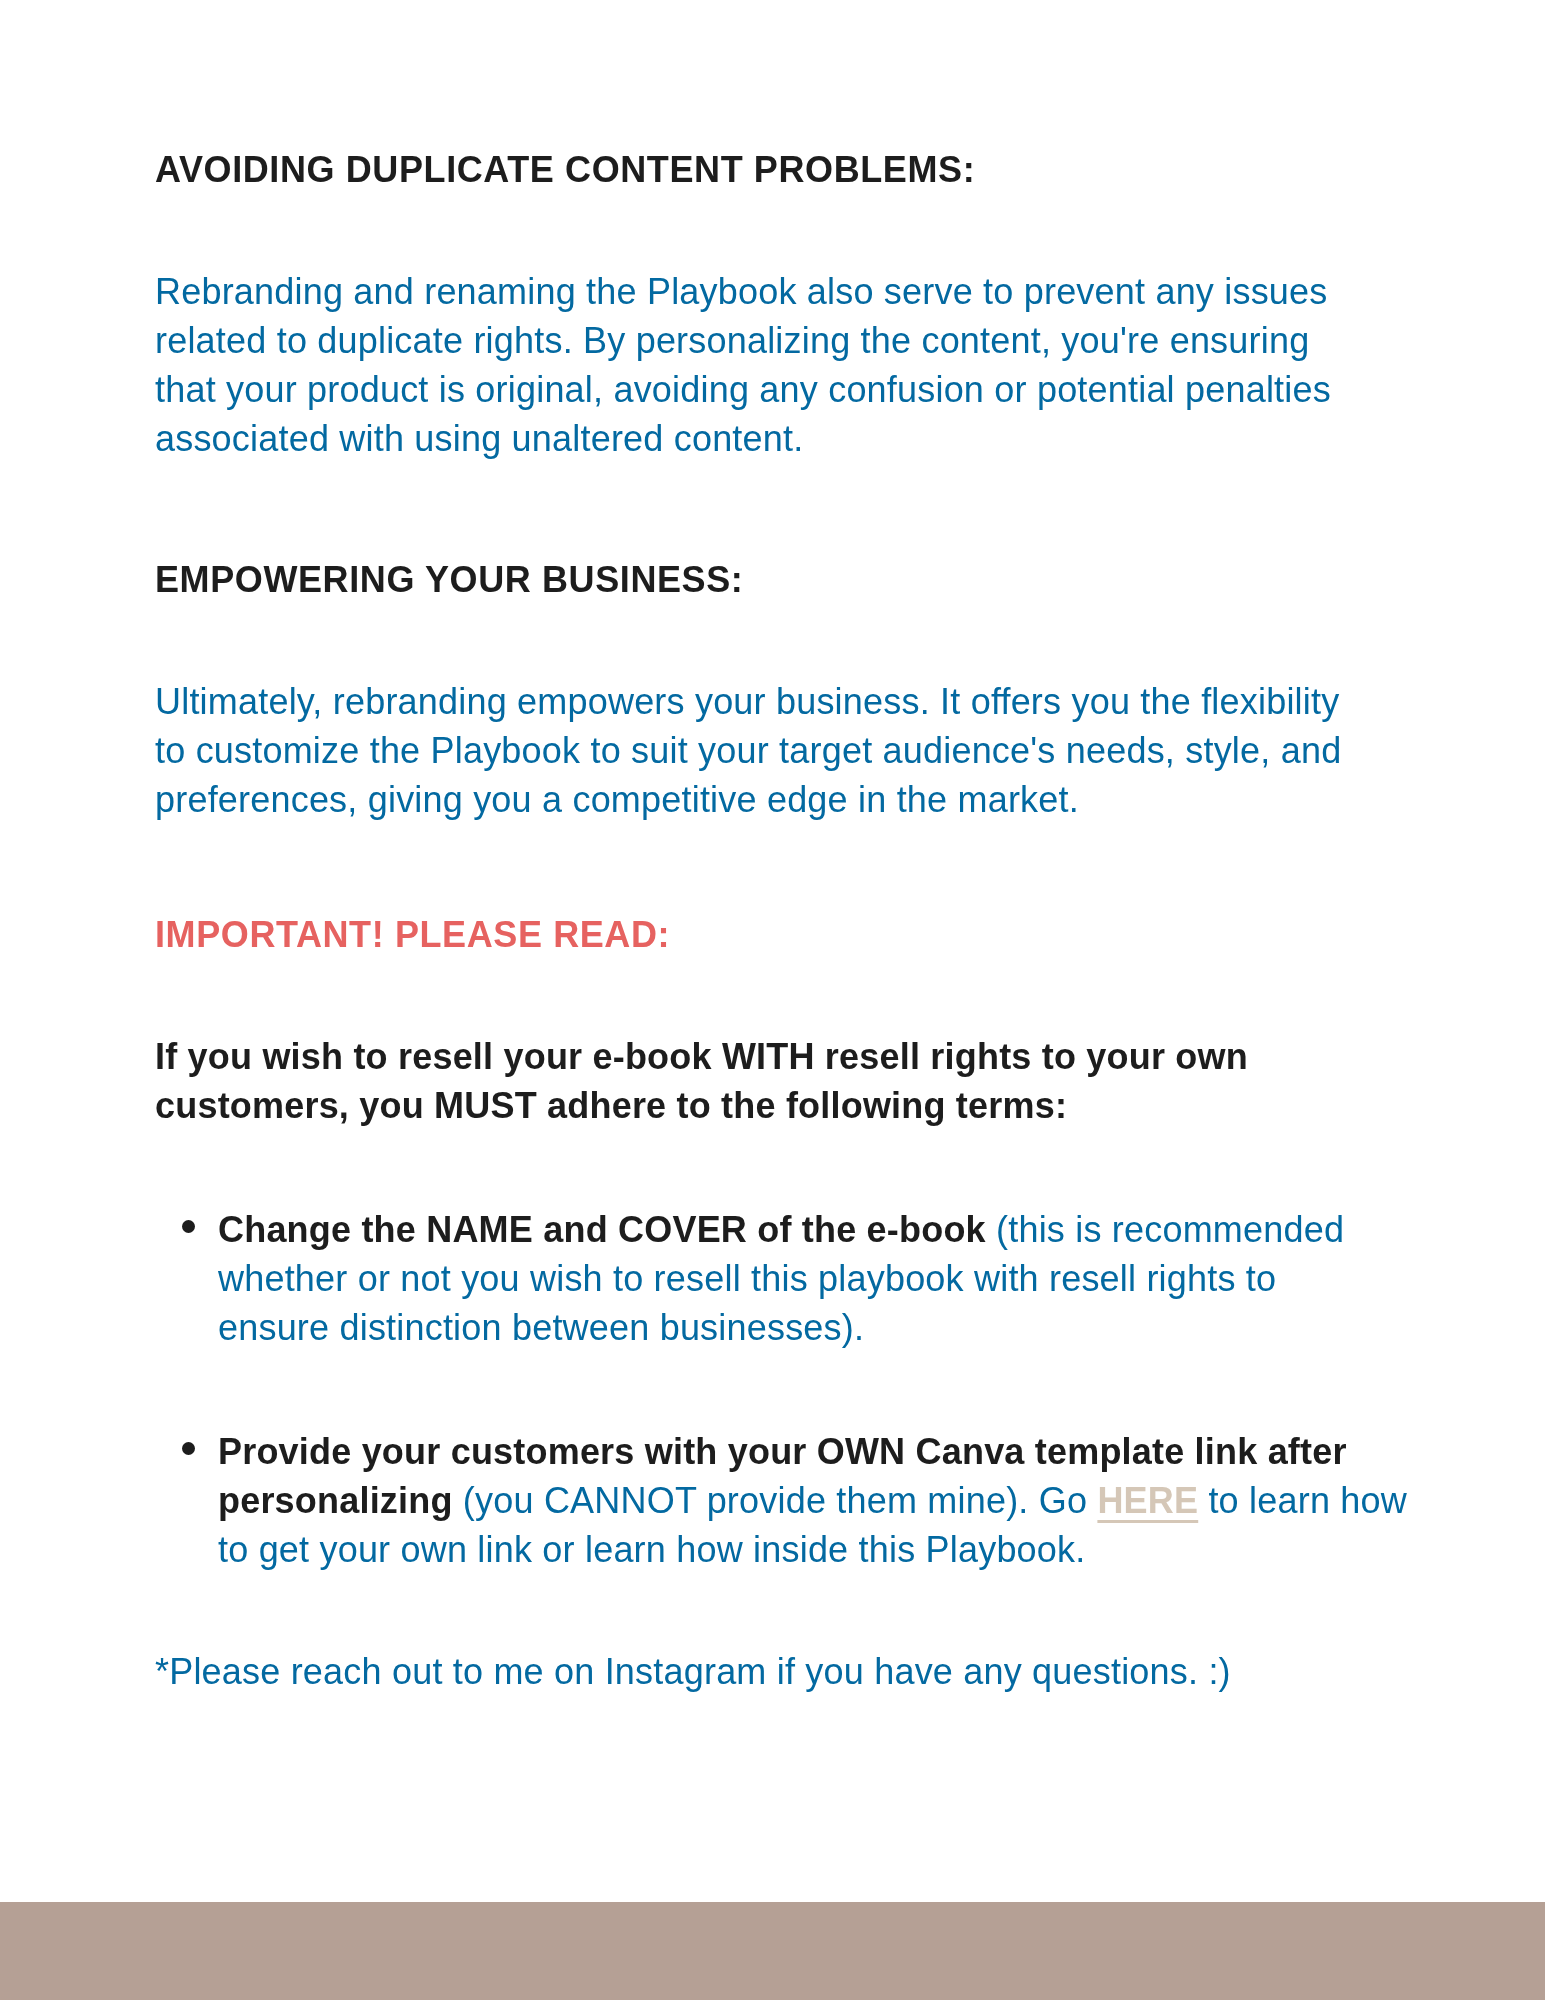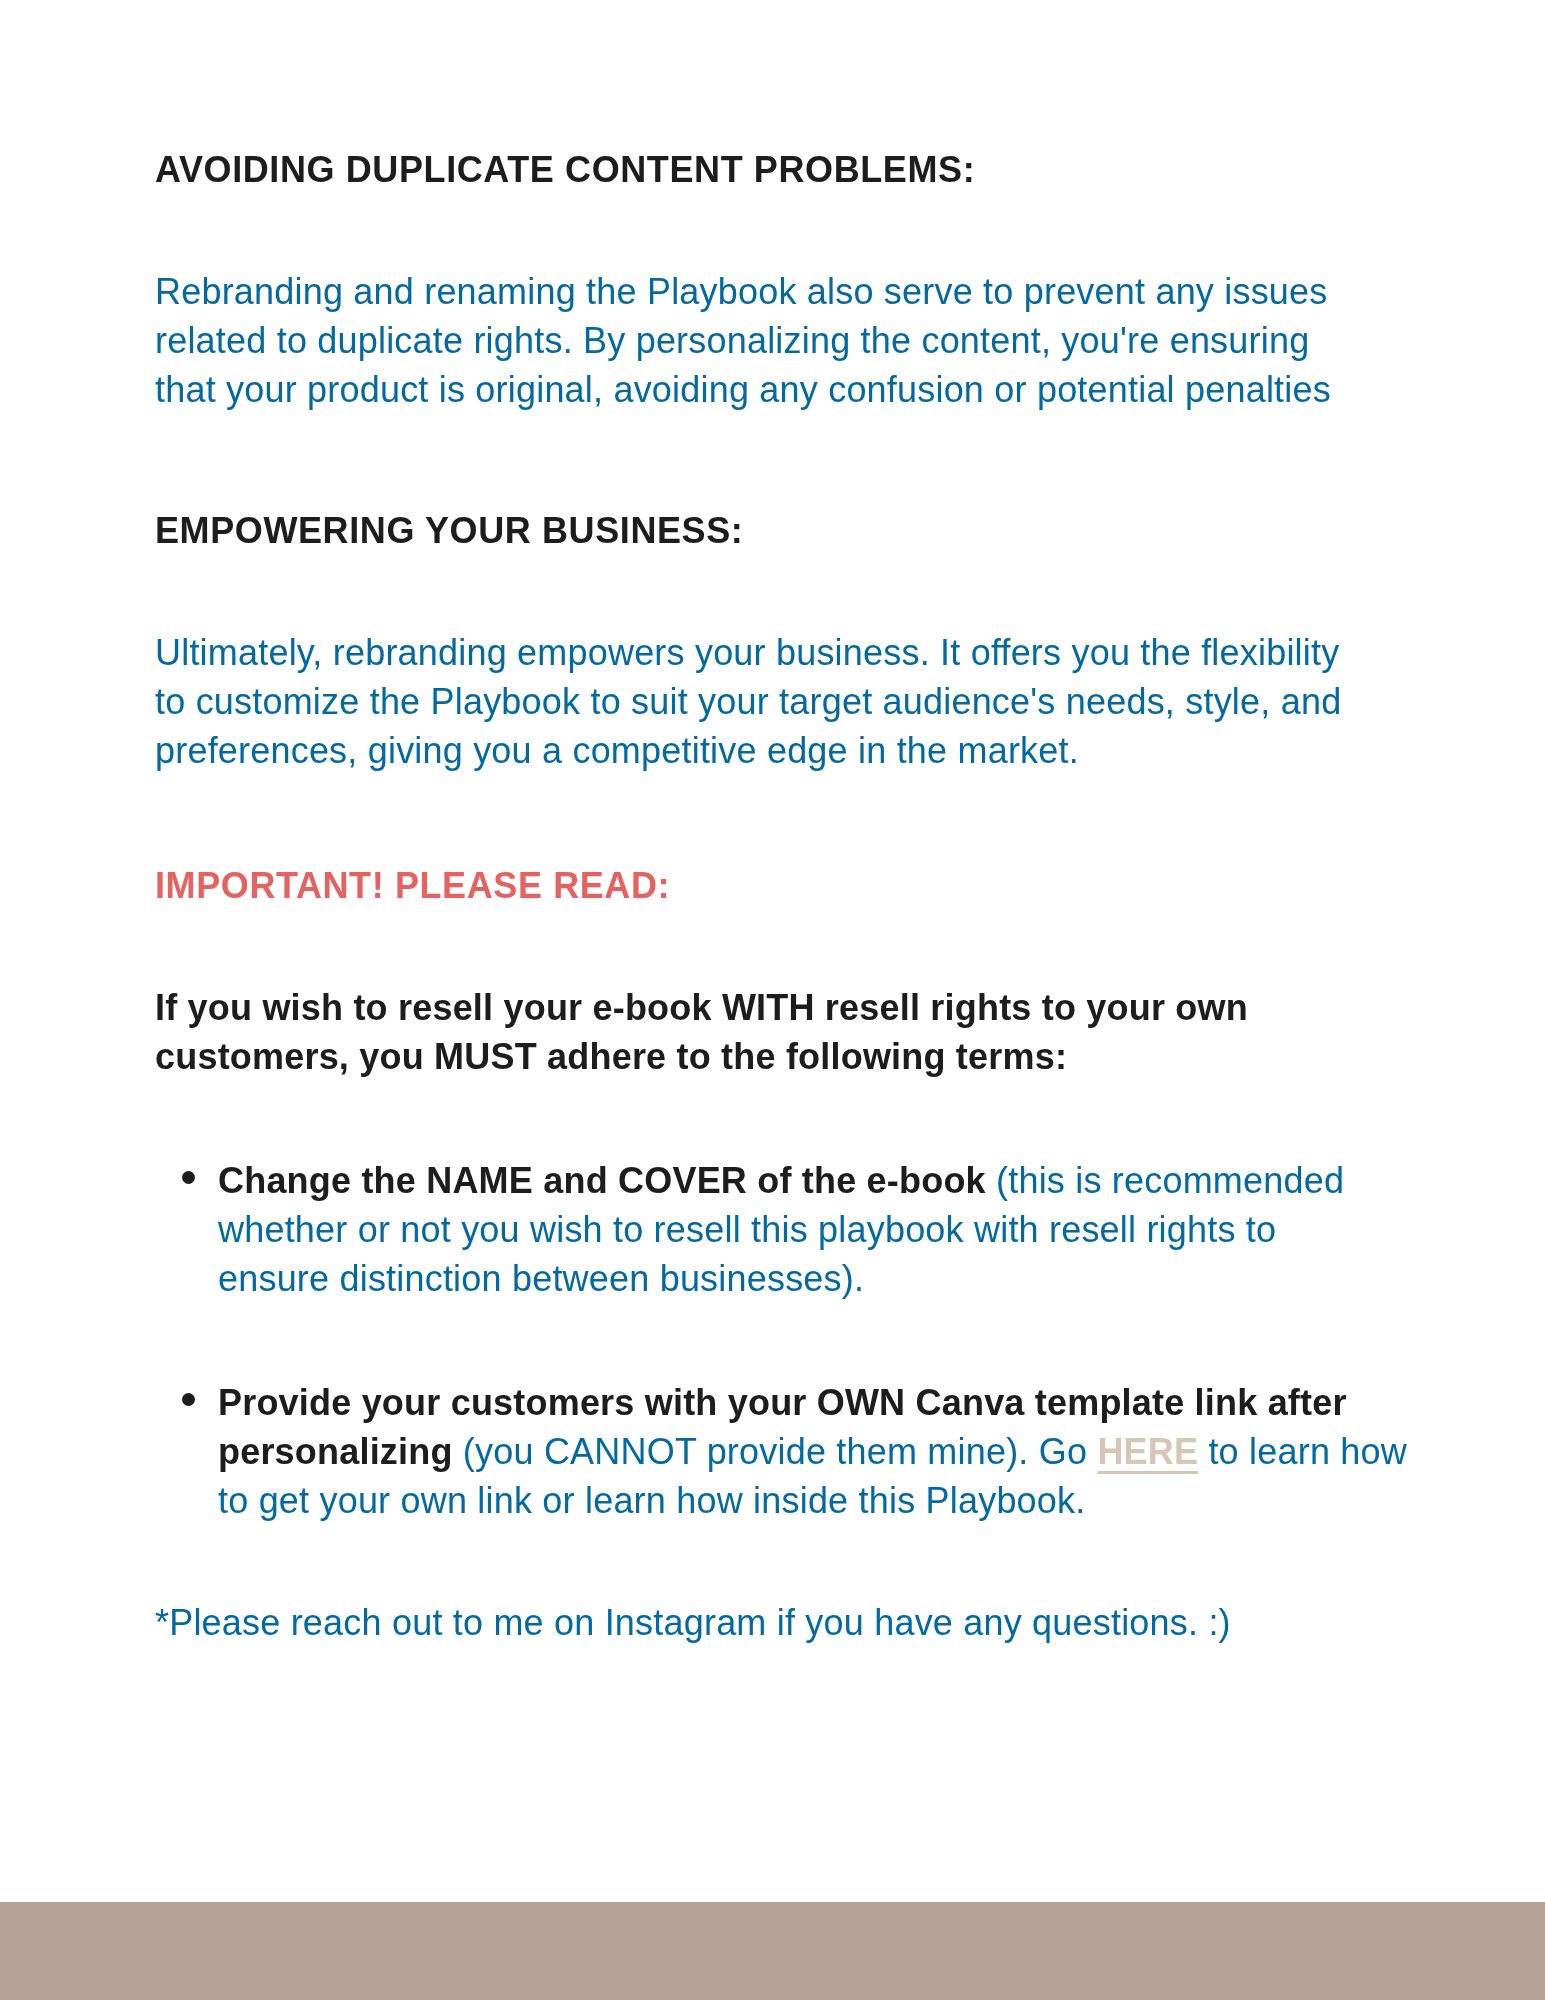--- a/index.html
+++ b/index.html
@@ -78,20 +78,21 @@
 
 <div class="page">
   <div class="content" id="doc-content">
       <div class="block b-heading">
         <span class="line"><span class="s-heading">AVOIDING DUPLICATE CONTENT PROBLEMS:</span></span>
       </div>
       <div class="block b-paragraph">
         <span class="line"><span class="s-normal">Rebranding and renaming the Playbook also serve to prevent any issues</span></span>
         <span class="line"><span class="s-normal">related to duplicate rights. By personalizing the content, you're ensuring</span></span>
         <span class="line"><span class="s-normal">that your product is original, avoiding any confusion or potential penalties</span></span>
+        <span class="line"><span class="s-normal">associated with using unaltered content.</span></span>
       </div>
       <div class="block b-heading">
         <span class="line"><span class="s-heading">EMPOWERING YOUR BUSINESS:</span></span>
       </div>
       <div class="block b-paragraph">
         <span class="line"><span class="s-normal">Ultimately, rebranding empowers your business. It offers you the flexibility</span></span>
         <span class="line"><span class="s-normal">to customize the Playbook to suit your target audience's needs, style, and</span></span>
         <span class="line"><span class="s-normal">preferences, giving you a competitive edge in the market.</span></span>
       </div>
       <div class="block b-heading-alert">

